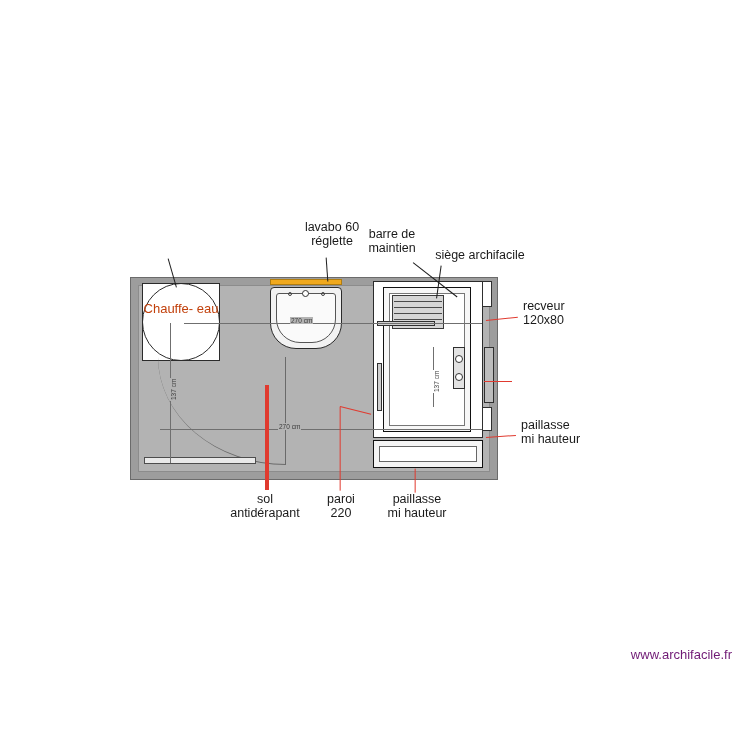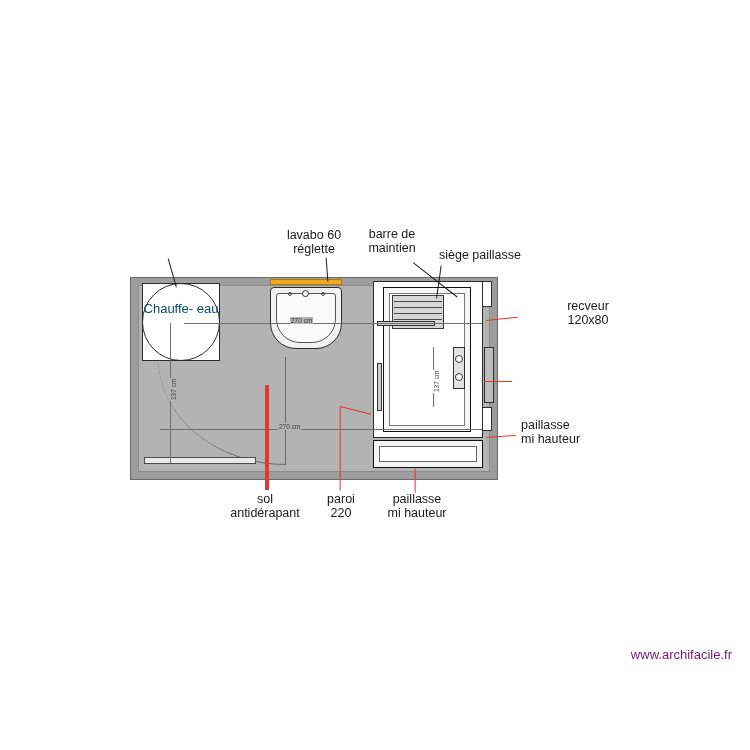--- a/index.html
+++ b/index.html
@@ -88,21 +88,21 @@
     border: 1.2px solid #2b2b2b;
     border-radius: 50%;
     box-sizing: border-box;
   }
   .wh-text {
     position: absolute;
     left: 12px; top: 24px;
     width: 78px;
     text-align: center;
     font-size: 13px;
-    color: #0c4a6e;
+    color: #c2410c;
     line-height: 16px;
   }
   
   .door-arc {
     position: absolute;
     left: 28px; top: 80px;
     width: 128px; height: 108px;
     border-left: 0;
     border-top: 0;
     border-right: 1px solid #6a6a6a;
@@ -360,26 +360,26 @@
 
   <div class="leader" style="left:486px; top:437px; width:30px; transform:rotate(-4deg);"></div>
 
   <div class="leader" style="left:265px; top:385px; width:4px; height:105px; transform:none;"></div>
 
   <div class="leader" style="left:340px; top:406px; width:32px; transform:rotate(14deg);"></div>
   <div class="leader" style="left:340px; top:406px; width:84px; transform:rotate(90deg);"></div>
 
   <div class="leader" style="left:415px; top:468px; width:24px; transform:rotate(90deg);"></div>
 
-  <div class="lbl" style="left:264px; top:220px; width:100px;margin-top:8px;">lavabo 60
+  <div class="lbl" style="left:282px; top:220px; width:100px;">lavabo 60
 réglette</div>
   <div class="lbl" style="left:356px; top:227px; width:72px;">barre de
 maintien</div>
-  <div class="lbl" style="left:424px; top:248px; width:112px;">siège paillasse</div>
-  <div class="lbl left" style="left:523px; top:299px; width:130px;text-align:center;">recveur
+  <div class="lbl" style="left:424px; top:248px; width:112px;">siège archifacile</div>
+  <div class="lbl left" style="left:523px; top:299px; width:130px;">recveur
 120x80</div>
   <div class="lbl left" style="left:521px; top:418px; width:120px;">paillasse
 mi hauteur</div>
   <div class="lbl" style="left:210px; top:492px; width:110px;">sol
 antidérapant</div>
   <div class="lbl" style="left:312px; top:492px; width:58px;">paroi
 220</div>
   <div class="lbl" style="left:372px; top:492px; width:90px;">paillasse
 mi hauteur</div>
 

